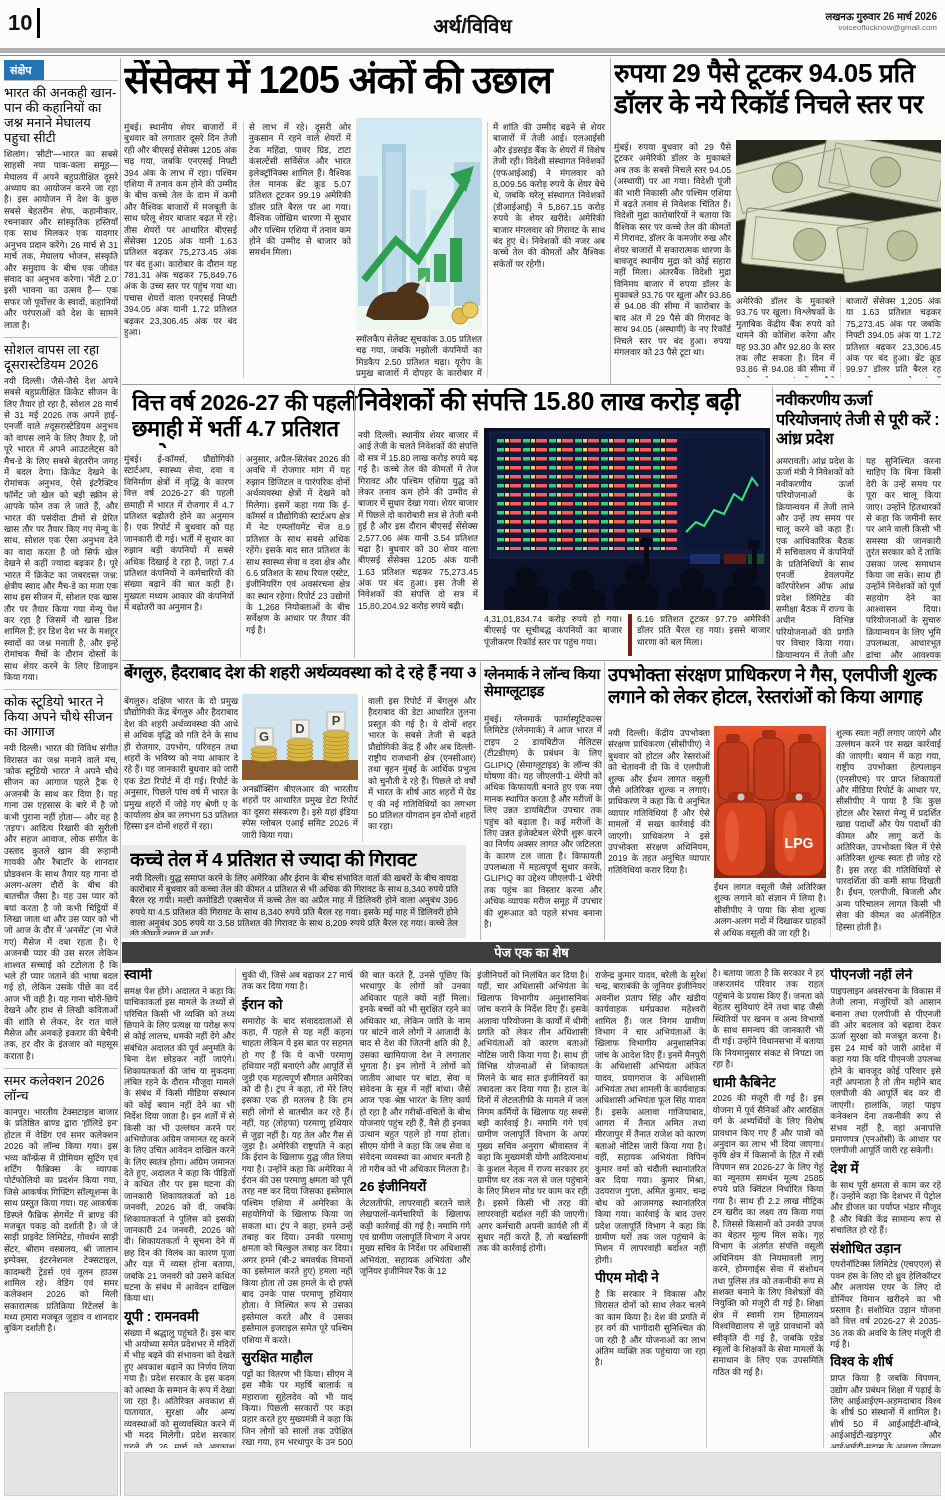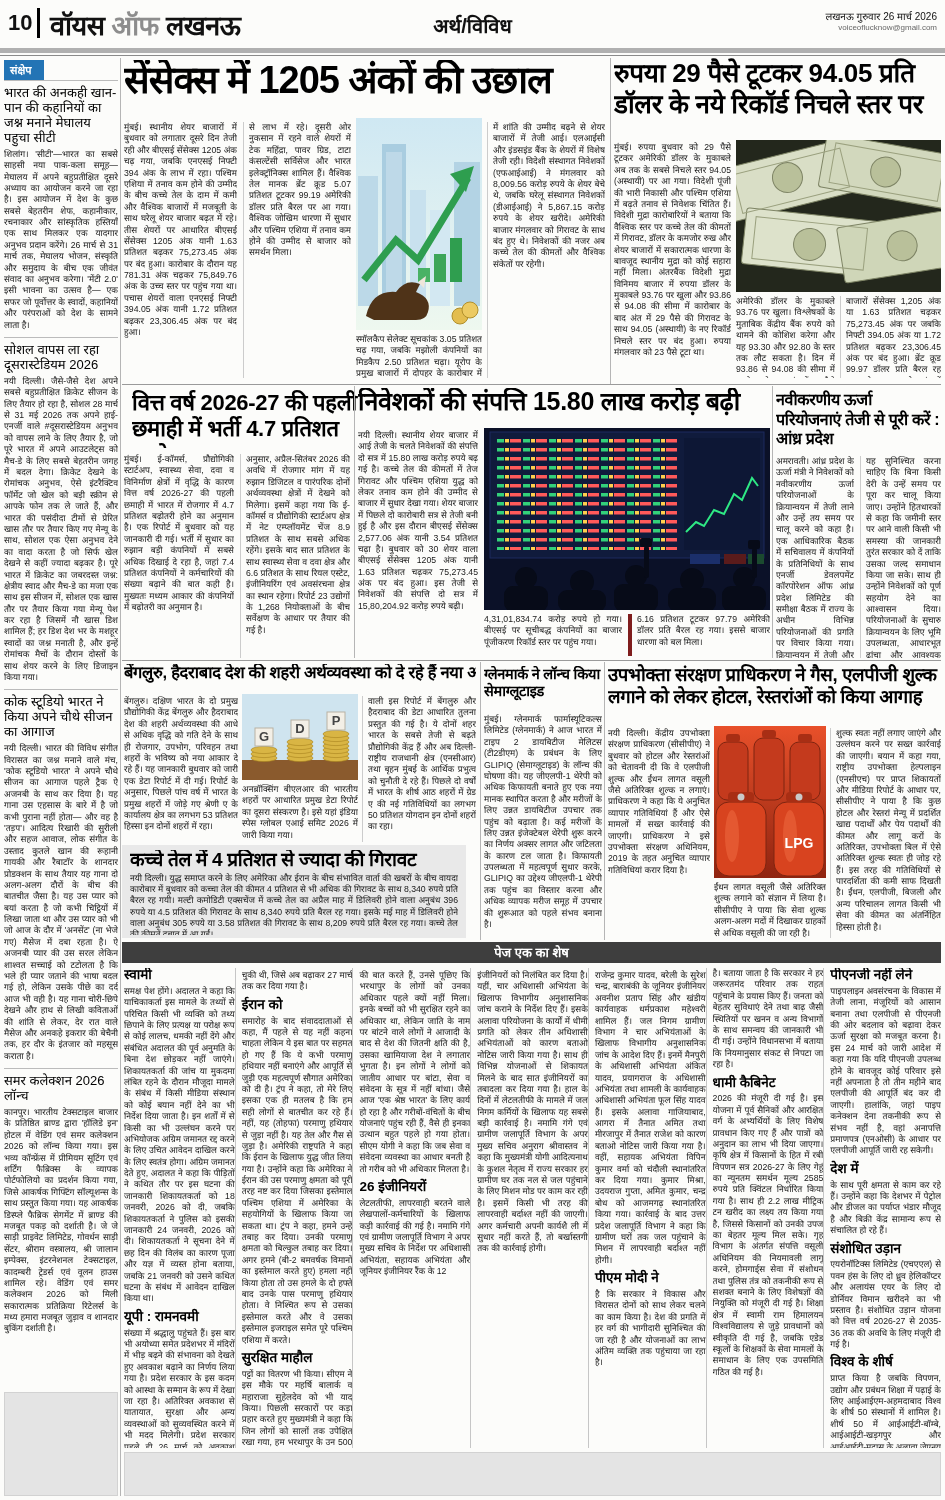--- a/index.html
+++ b/index.html
@@ -25,28 +25,23 @@
 .band{background:#3e3e3e;color:#fff;font-weight:800;font-size:13px;text-align:center;line-height:21px}
 .graybox{background:#e9e9e9;padding:5px 8px}
 </style>
 </head>
 <body>
 
 <div id="paper">
 
   <div class="abs" style="left:0;top:0;width:945px;height:48px">
     <div class="abs" style="left:8px;top:8px;font-size:22px;font-weight:800;border-right:3px solid #000;padding-right:5px;line-height:30px">10</div>
-    <div class="abs" style="left:50px;top:6px;font-size:27px;font-weight:900;letter-spacing:-.5px;white-space:nowrap">
-      <span>वॉयस</span>
-      <span style="color:#8d8d8d">ऑफ</span>
-      <span>लखनऊ</span>
-    </div>
     <div class="abs" style="left:380px;top:12px;width:185px;text-align:center;font-size:20px;font-weight:800">अर्थ/विविध</div>
     <div class="abs" style="left:745px;top:9px;width:192px;text-align:right">
-      <div style="font-size:10px;font-weight:400">लखनऊ गुरुवार 26 मार्च 2026</div>
+      <div style="font-size:10px;font-weight:700">लखनऊ गुरुवार 26 मार्च 2026</div>
       <div style="font-size:8px;color:#666">voiceoflucknow@gmail.com</div>
     </div>
   </div>
   <div class="abs" style="left:0;top:48px;width:945px;height:5px;background:#b0b0b0"></div>
   <div class="abs" style="left:0;top:55px;width:945px;height:1px;background:#8a8a8a"></div>
 
   <div class="abs" style="left:4px;top:60px;width:114px;height:1436px;overflow:hidden">
     <div class="railtag">संक्षेप</div>
     <div class="rail-item">
       <div class="rail-h">भारत की अनकही खान-पान की कहानियों का जश्न मनाने मेघालय पहुचा सीटी</div>

